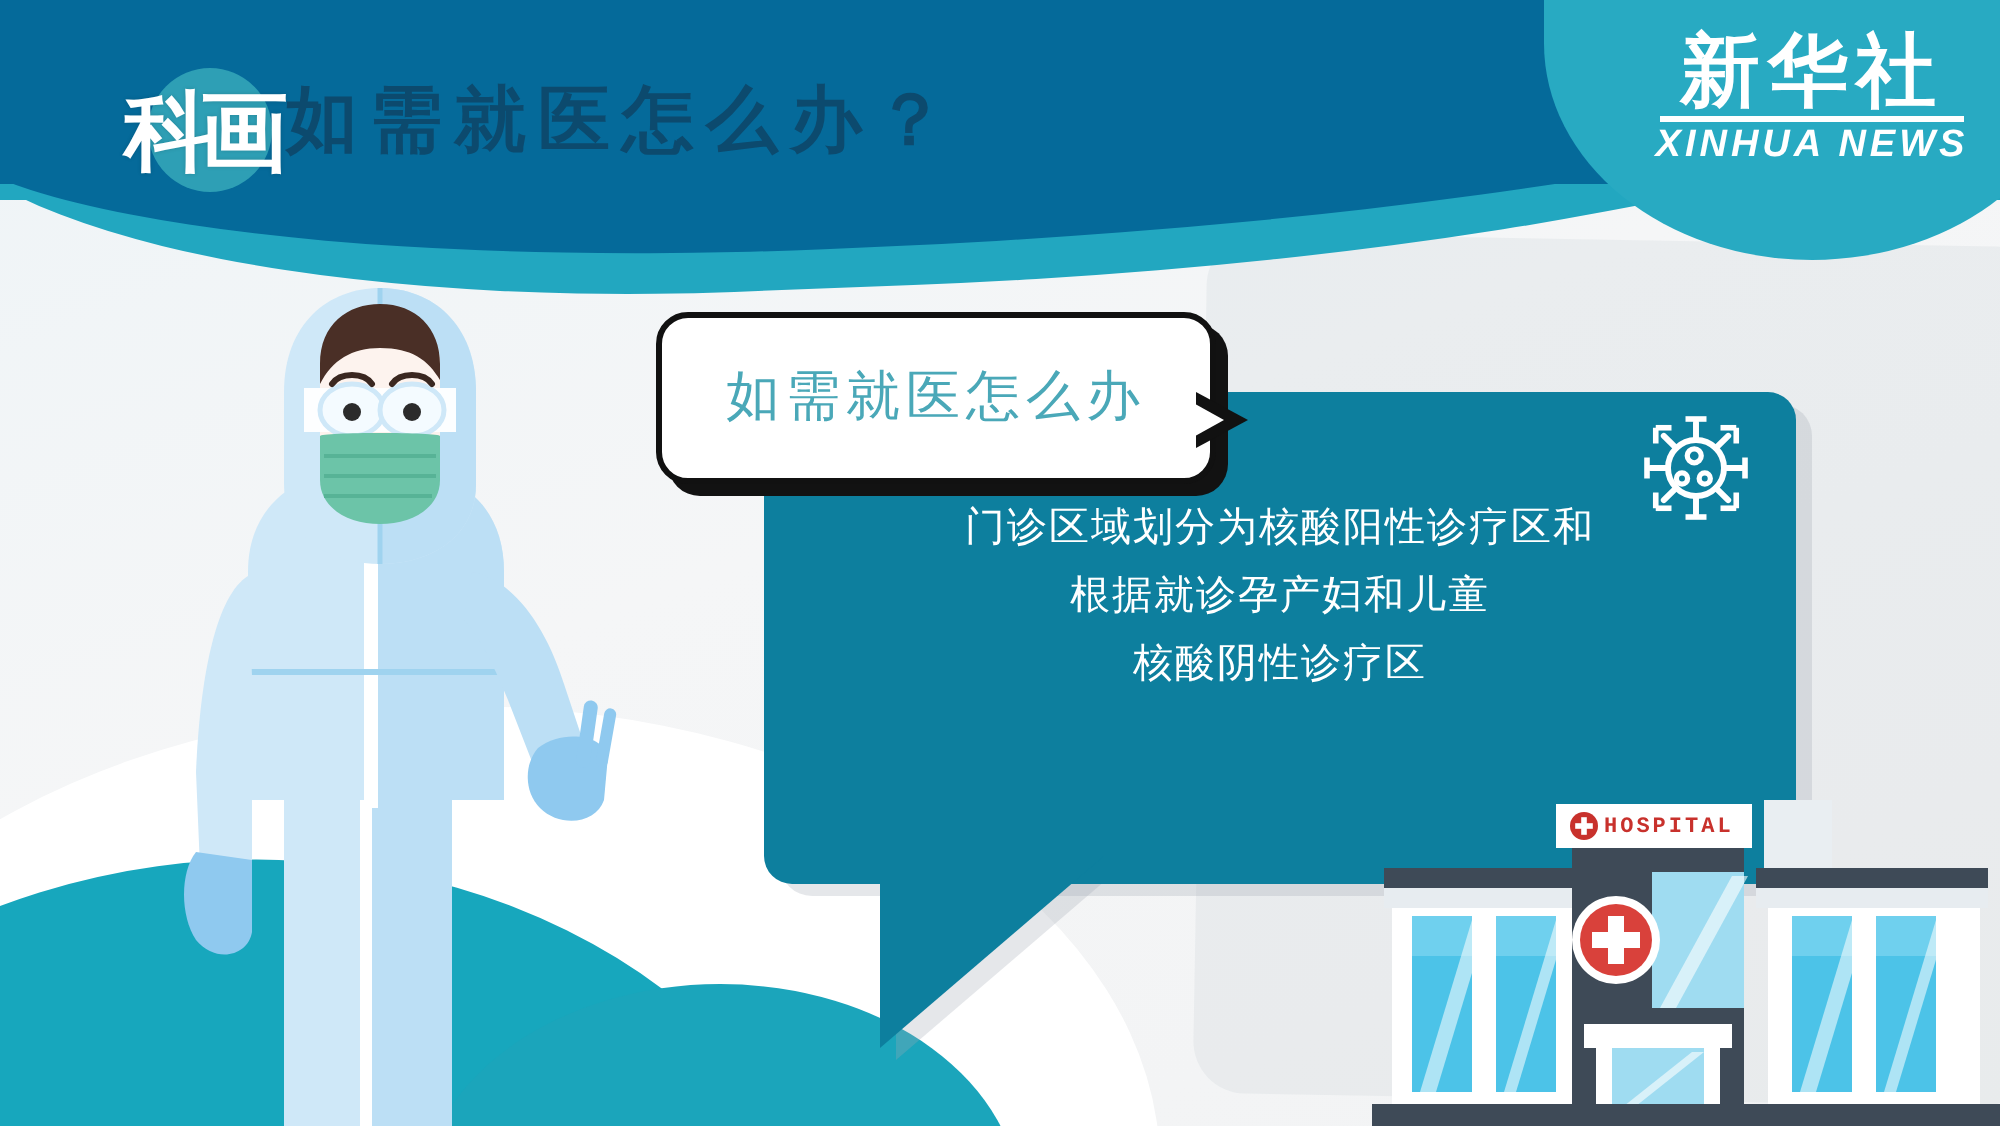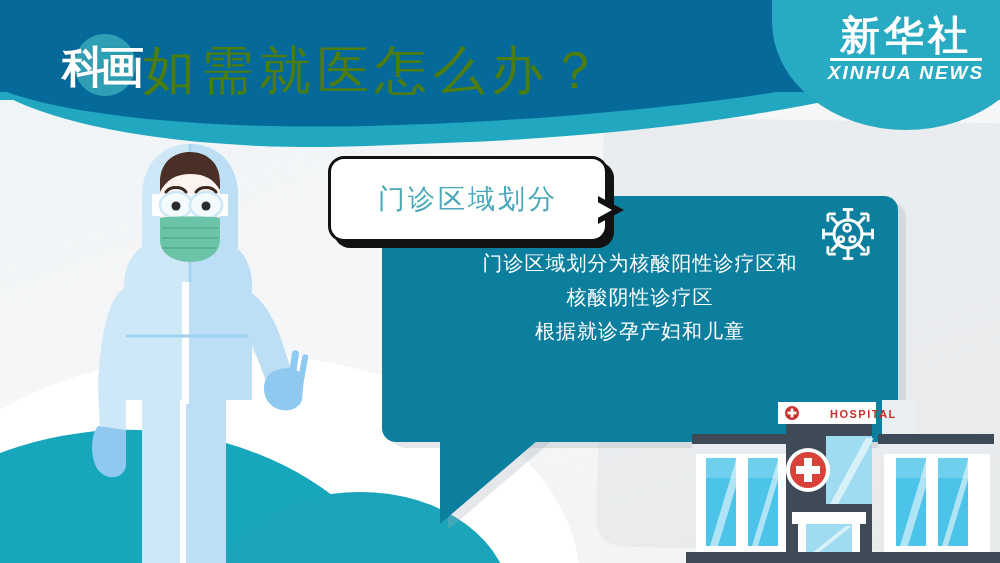--- a/index.html
+++ b/index.html
@@ -132,23 +132,23 @@
     text-align: center;
     font-family: "DejaVu Sans", sans-serif;
     text-shadow: 0 0 2px rgba(0,0,0,0.15);
   }
 
   .header-title {
     position: absolute;
     left: 143px;
     top: 36px;
     z-index: 6;
-    color: #4d7c0f;
-    font-size: 52px;
-    font-weight: normal;
+    color: #0c4a6e;
+    font-size: 36px;
+    font-weight: bold;
     letter-spacing: 6px;
     font-family: "DejaVu Sans", sans-serif;
     white-space: nowrap;
   }
 
   
   .xinhua-badge {
     position: absolute;
     left: 772px;
     top: -46px;
@@ -325,23 +325,22 @@
   
   .hospital { position: absolute; left: 686px; top: 400px; z-index: 4; }
   .hosp-sign-text {
     position: absolute;
     left: 100px;
     top: 7px;
     color: #c8312c;
     font-size: 11px;
     font-weight: bold;
     letter-spacing: 1.5px;
-    font-family: Liberation Sans, sans-serif;
+    font-family: Liberation Mono, monospace;
     z-index: 6;
-    margin-left: 28px;
   }
 </style>
 </head>
 <body>
 
 <div id="stage">
 
   <div class="bg-base"></div>
   <div class="bg-soft-shadow"></div>
   <div class="bg-white-blob"></div>
@@ -441,29 +440,29 @@
     </g>
     <g fill="none" stroke="#ffffff" stroke-width="3">
       <circle cx="31" cy="25" r="4"></circle>
       <circle cx="24" cy="38" r="3.2"></circle>
       <circle cx="37" cy="38" r="3.2"></circle>
     </g>
   </svg>
 
   <div class="panel-body">
     <div>门诊区域划分为核酸阳性诊疗区和</div>
+    <div>根据就诊孕产妇和儿童</div>
     <div>核酸阴性诊疗区</div>
-    <div>根据就诊孕产妇和儿童</div>
   </div>
 
   <div class="bubble-shadow"></div>
   <div class="bubble"></div>
   <div class="bubble-tail"></div>
   <div class="bubble-tail-inner"></div>
-  <div class="bubble-title">门诊区域划分</div>
+  <div class="bubble-title">如需就医怎么办</div>
 
   <svg class="hospital" width="314" height="163" viewBox="0 0 314 163">
 
     <rect x="196" y="0" width="34" height="44" fill="#e9eef2"></rect>
 
     <rect x="10" y="48" width="106" height="105" fill="#ffffff"></rect>
     <rect x="198" y="48" width="106" height="105" fill="#ffffff"></rect>
     <rect x="6" y="42" width="116" height="12" fill="#e7ecf0"></rect>
     <rect x="192" y="42" width="116" height="12" fill="#e7ecf0"></rect>
     <rect x="6" y="34" width="116" height="10" fill="#3e4a57"></rect>

